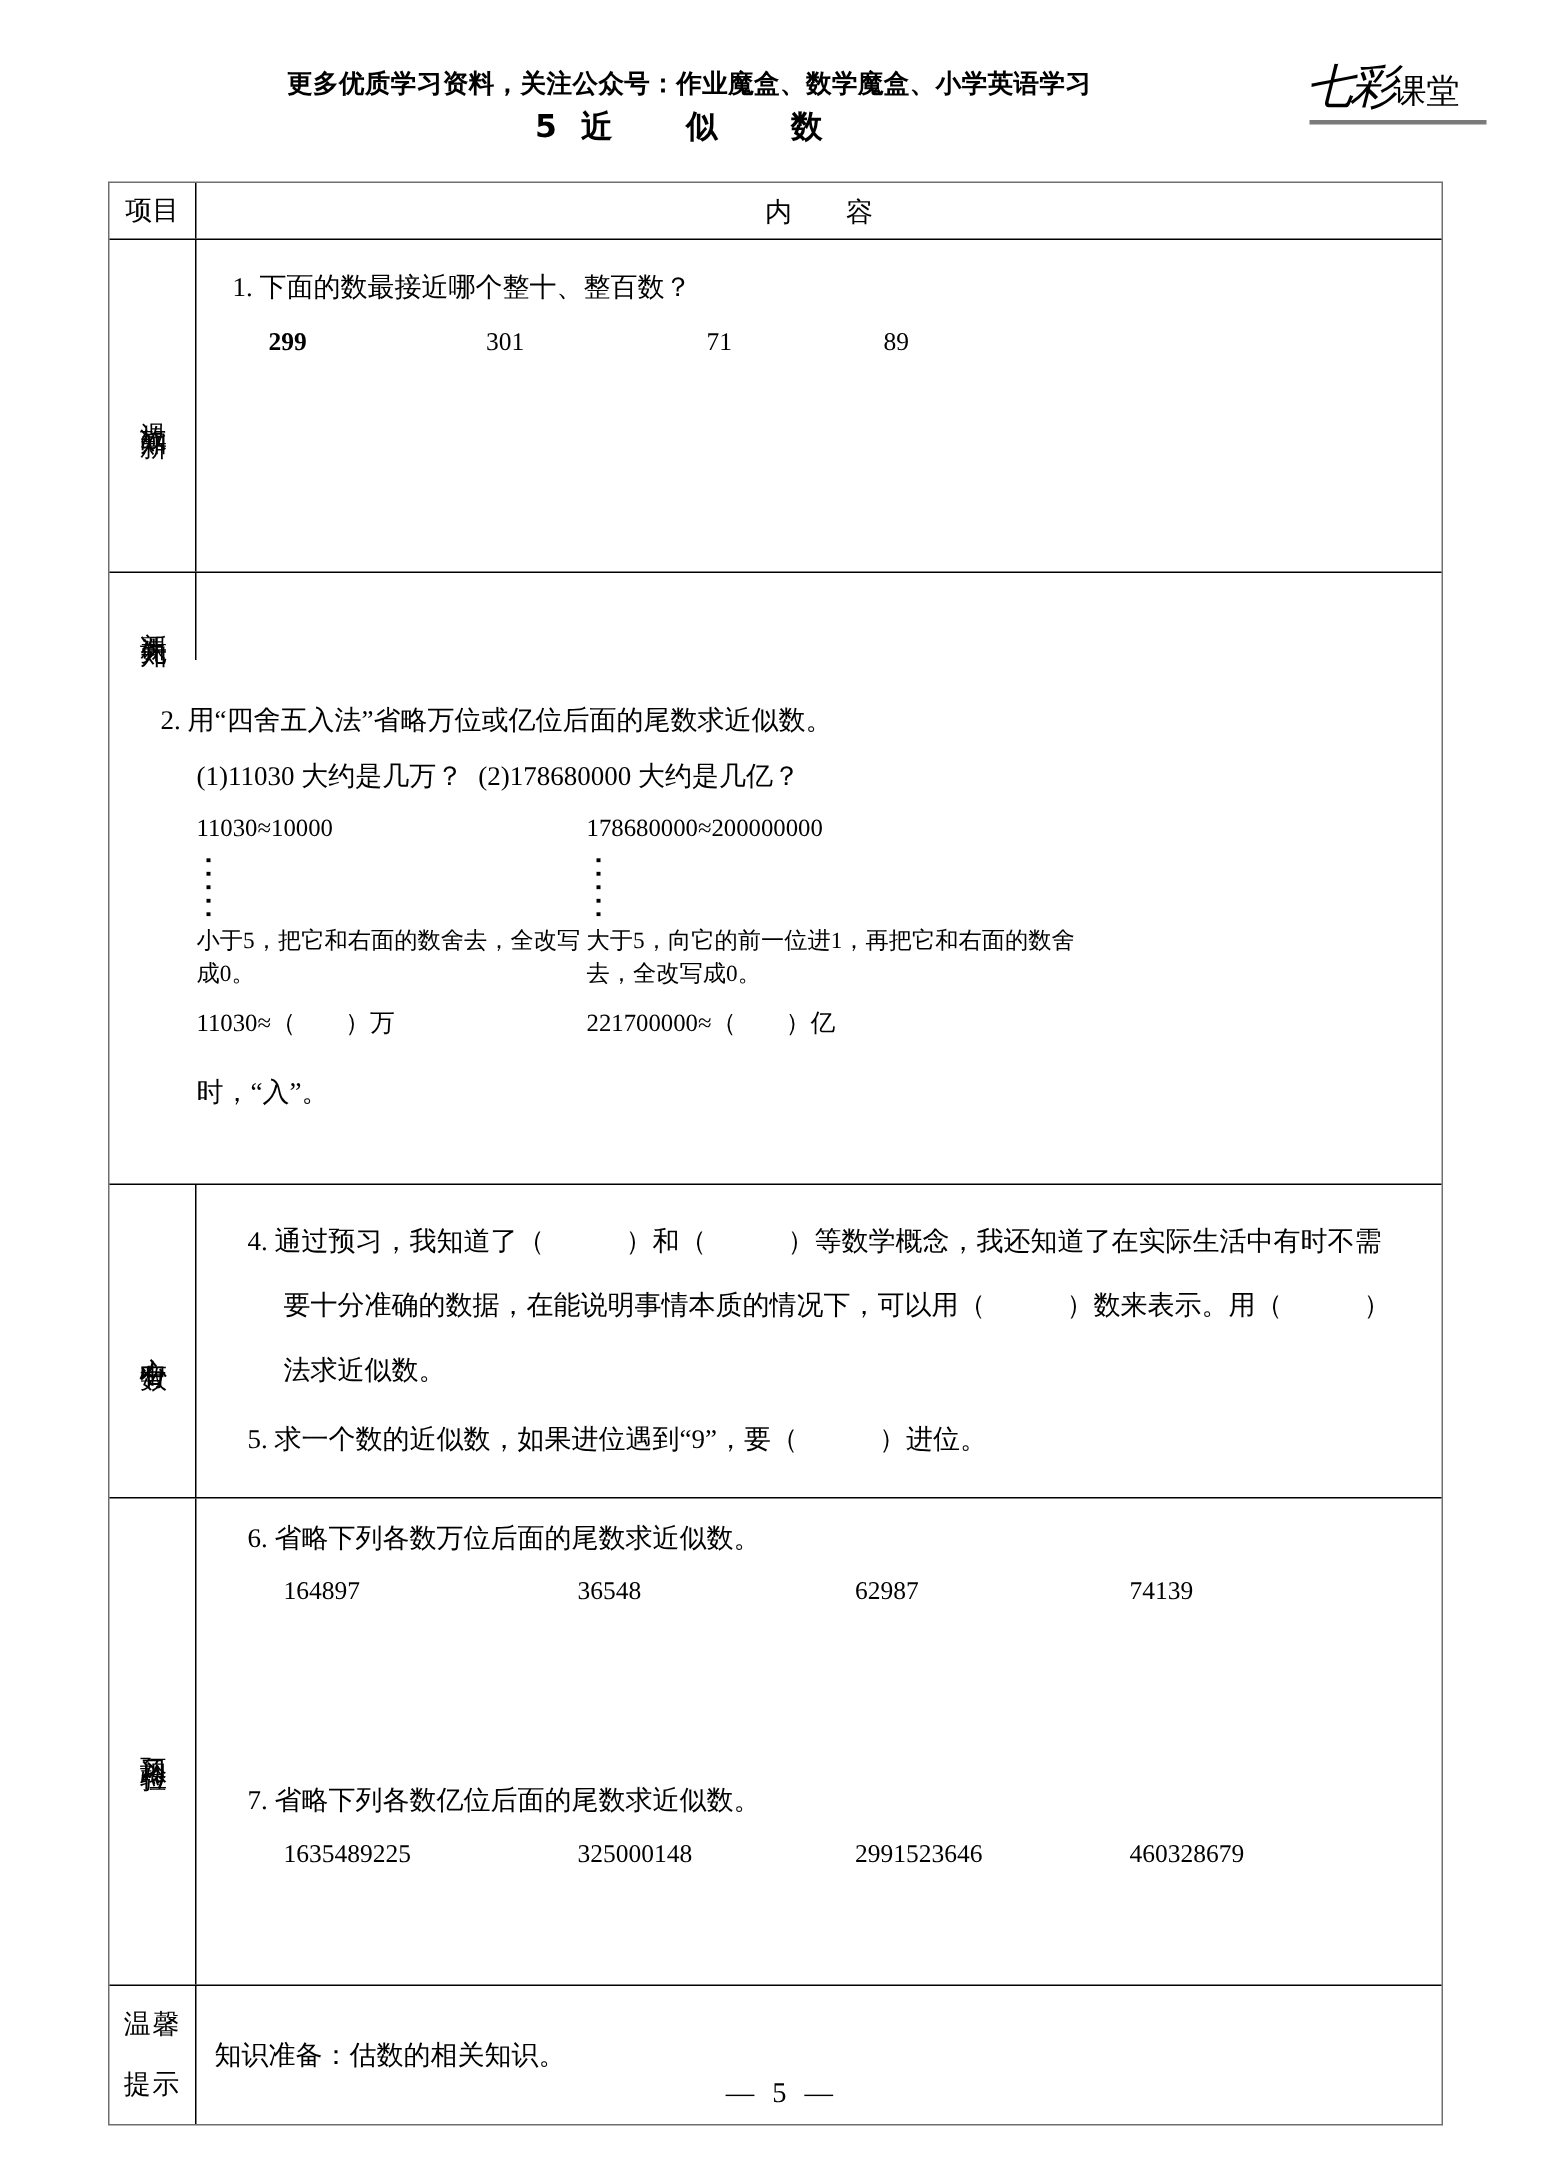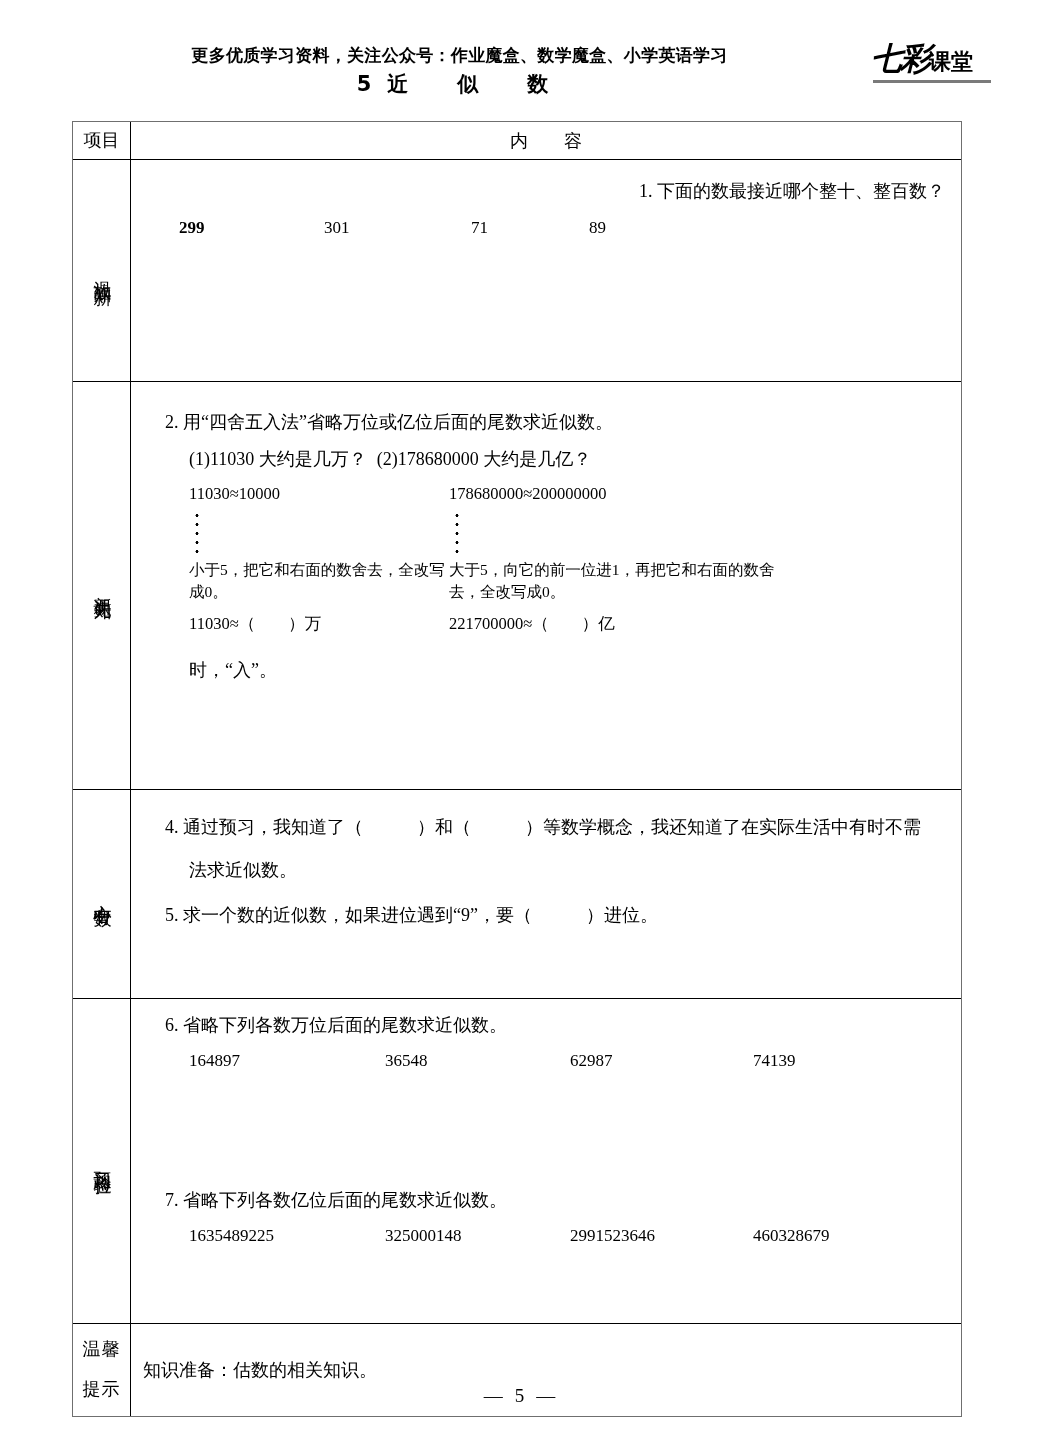--- a/index.html
+++ b/index.html
@@ -55,21 +55,21 @@
     top: 38px;
     width: 120px;
     height: 48px;
   }
   .brand-text {
     position: absolute;
     left: 0; top: 0;
     width: 120px;
     height: 40px;
     font-family: "DejaVu Sans", "Liberation Sans", sans-serif;
-    font-weight: bold;
+    font-weight: normal;
     font-size: 27px;
     line-height: 40px;
     white-space: nowrap;
   }
   .brand-text .bs1 {
     font-style: italic;
     font-size: 31px;
     letter-spacing: -2px;
   }
   .brand-text .bs2 {
@@ -134,42 +134,41 @@
     align-items: center;
     justify-content: center;
     height: 100%;
     font-size: 18px;
   }
 
   
   .qtext {
     font-size: 18px;
     line-height: 1.9;
-    text-align: right;
   }
   .pad {
     padding: 14px 16px 14px 24px;
   }
 
   .numrow {
     font-size: 17px;
     position: relative;
     height: 30px;
   }
   .numrow span {
     position: absolute;
     top: 0;
   }
 
   
   .row-s1 { height: 222px; }
   .row-s1 .cat { letter-spacing: 3px; }
 
   
-  .row-s2 { height: 408px; }
+  .row-s2 { height: 408px; flex-direction: column; }
 
   .s2-q {
     position: absolute;
     left: 34px;
     top: 28px;
     font-size: 18px;
     white-space: nowrap;
   }
   .s2-sub {
     position: absolute;
@@ -332,20 +331,21 @@
     </div>
   </div>
 
   <div class="row row-s3">
     <div class="cat">
       <span class="cat-v">心中有数</span>
     </div>
     <div class="content">
       <div class="s3-wrap">
         <div>4. 通过预习，我知道了（　　　）和（　　　）等数学概念，我还知道了在实际生活中有时不需</div>
+        <div class="s3-l2">要十分准确的数据，在能说明事情本质的情况下，可以用（　　　）数来表示。用（　　　）</div>
         <div class="s3-l2">法求近似数。</div>
         <div class="s3-q5">5. 求一个数的近似数，如果进位遇到“9”，要（　　　）进位。</div>
       </div>
     </div>
   </div>
 
   <div class="row row-s4">
     <div class="cat">
       <span class="cat-v">预习检验</span>
     </div>

